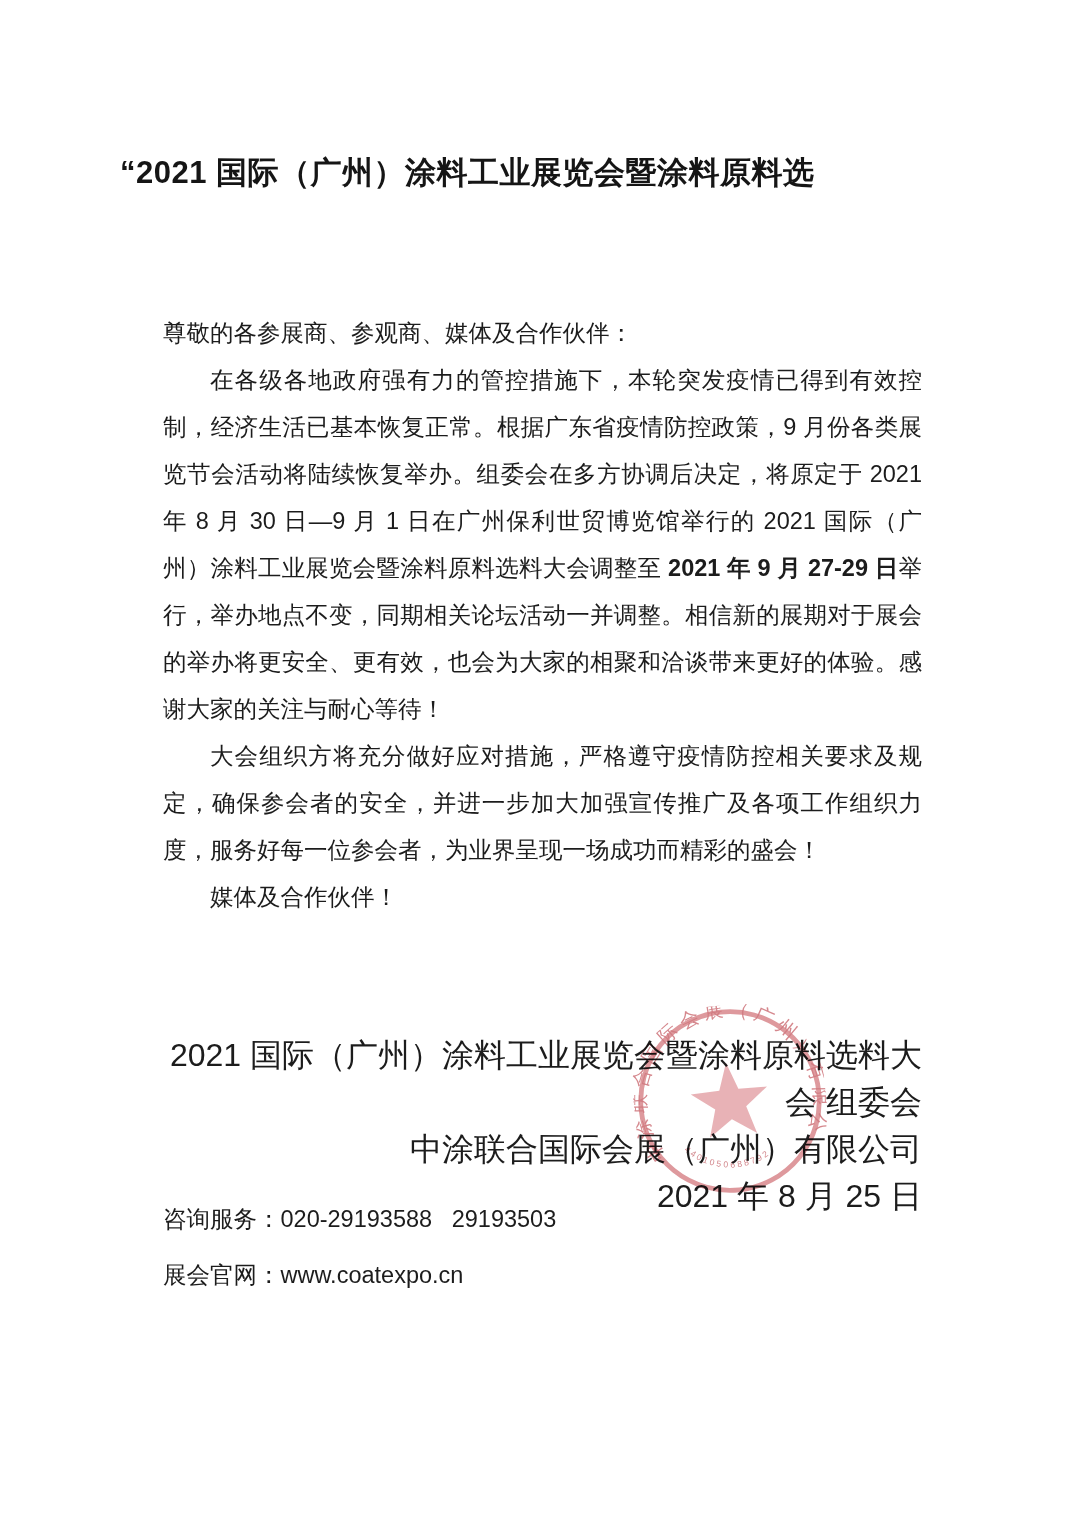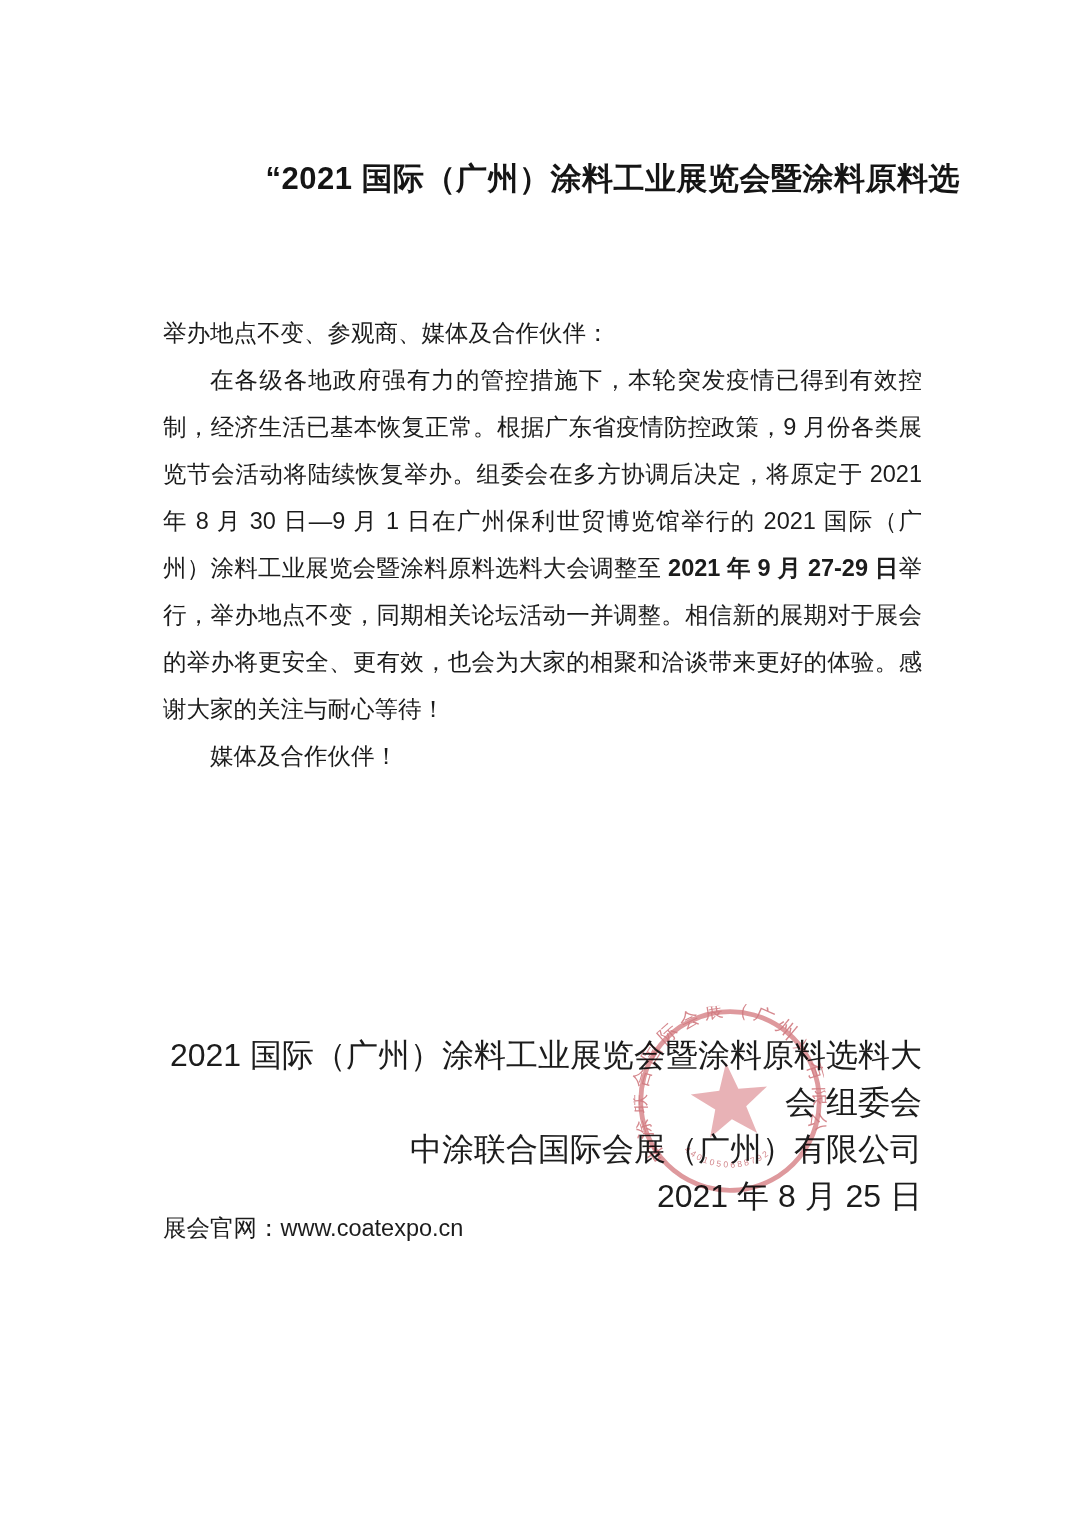--- a/index.html
+++ b/index.html
@@ -7,24 +7,24 @@
     position: relative;
     width: 1080px;
     height: 1527px;
     background: #ffffff;
     font-family: "Liberation Sans", sans-serif;
     color: #1c1c1c;
     overflow: hidden;
   }
   .title-block {
     position: absolute;
-    top: 146px;
+    top: 140px;
     left: 120px;
     width: 840px;
-    text-align: right;
+    text-align: left;
     font-size: 31px;
     font-weight: 700;
     line-height: 66px;
     letter-spacing: 0.5px;
     color: #151515;
   }
   .letter-body {
     position: absolute;
     top: 310px;
     left: 163px;
@@ -74,22 +74,23 @@
 </head>
 <body>
 
 <div class="page">
 
   <div class="title-block">
     <div>“2021 国际（广州）涂料工业展览会暨涂料原料选</div>
   </div>
 
   <div class="letter-body">
-    <p class="salutation">举办地点不变、参观商、媒体及合作伙伴：</p>
+    <p class="salutation">尊敬的各参展商、参观商、媒体及合作伙伴：</p>
     <p><span>在各级各地政府强有力的管控措施下，本轮突发疫情已得到有效控制，经济生活已基本恢复正常。根据广东省疫情防控政策，9 月份各类展览节会活动将陆续恢复举办。组委会在多方协调后决定，将原定于 2021 年 8 月 30 日—9 月 1 日在广州保利世贸博览馆举行的 2021 国际（广州）涂料工业展览会暨涂料原料选料大会调整至 </span><span class="bold-date">2021 年 9 月 27-29 日</span><span>举行，举办地点不变，同期相关论坛活动一并调整。相信新的展期对于展会的举办将更安全、更有效，也会为大家的相聚和洽谈带来更好的体验。感谢大家的关注与耐心等待！</span></p>
+    <p>大会组织方将充分做好应对措施，严格遵守疫情防控相关要求及规定，确保参会者的安全，并进一步加大加强宣传推广及各项工作组织力度，服务好每一位参会者，为业界呈现一场成功而精彩的盛会！</p>
     <p>媒体及合作伙伴！</p>
   </div>
 
   <div class="signature-block">
     <div>2021 国际（广州）涂料工业展览会暨涂料原料选料大会 组委会</div>
     <div>中涂联合国际会展（广州）有限公司</div>
     <div>2021 年 8 月 25 日</div>
   </div>
 
   <svg class="seal" viewBox="0 0 200 200" xmlns="http://www.w3.org/2000/svg">
@@ -101,18 +102,21 @@
     <polygon points="100,60 110,88.2 139.9,89 116.2,107.3 124.7,136 100,119 75.3,136 83.8,107.3 60.1,89 90,88.2" fill="#dc8b90" opacity="0.75"></polygon>
     <text font-size="20" letter-spacing="5" fill="#ca686f" opacity="0.9" font-family="Liberation Sans, sans-serif">
       <textPath href="#sealTopArc">中涂联合国际会展（广州）有限公司</textPath>
     </text>
     <text font-size="9" letter-spacing="2.5" fill="#c6666d" opacity="0.9" font-family="Liberation Sans, sans-serif">
       <textPath href="#sealBottomArc" startOffset="8">4401050688792</textPath>
     </text>
   </svg>
 
   <div class="footer-block">
+    <div>
+      <span>咨询服务：</span><span class="pre">020-29193588   29193503</span>
+    </div>
     <div class="footer-line-2">
       <span>展会官网：</span><span>www.coatexpo.cn</span>
     </div>
   </div>
 
 </div>
 
 </body></html>

